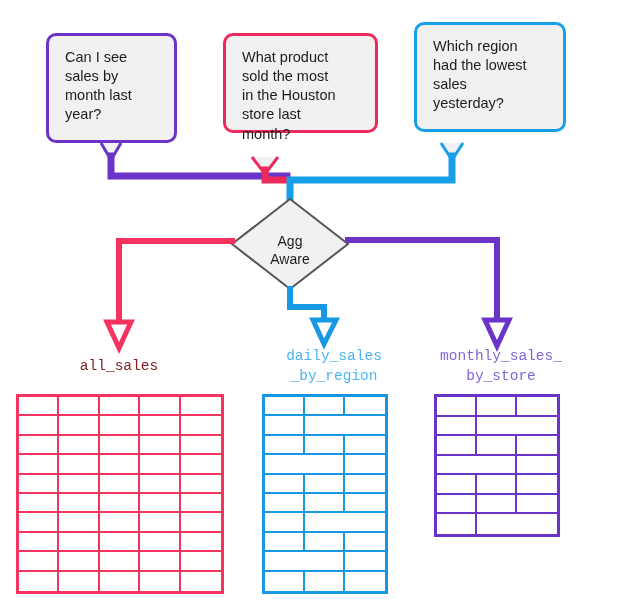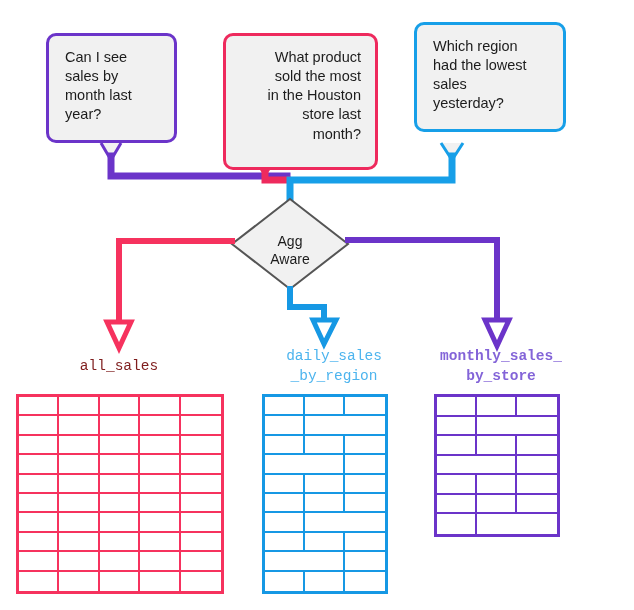--- a/index.html
+++ b/index.html
@@ -32,23 +32,22 @@
     font-size: 14.5px;
     line-height: 1.32;
     color: #1c1c1c;
     white-space: pre-line;
   }
   #bubble-0 {
     left: 46px;  top: 33px;  width: 131px; height: 110px;
     border-color: #6b34c9;
   }
   #bubble-1 {
-    left: 223px; top: 33px;  width: 155px; height: 137px;
+    left: 223px; top: 33px;  width: 155px; height: 100px;
     border-color: #ee2a5d;
-    text-align: right;
   }
   #bubble-2 {
     left: 414px; top: 22px;  width: 152px; height: 110px;
     border-color: #179fe8;
   }
   .diamond-label {
     position: absolute;
     left: 238px;
     top: 215px;
     width: 104px;
@@ -63,21 +62,21 @@
   .tbl-label {
     position: absolute;
     text-align: center;
     font-family: "Liberation Mono", monospace;
     font-size: 14.5px;
     line-height: 1.35;
     white-space: pre-line;
   }
   #tbl-label-0 { left: 30px;  top: 357px; width: 178px; color: #7f1d1d; }
   #tbl-label-1 { left: 255px; top: 347px; width: 158px; color: #4cb4ee; }
-  #tbl-label-2 { left: 412px; top: 347px; width: 178px; color: #8364d8; font-weight: bold; }
+  #tbl-label-2 { left: 412px; top: 347px; width: 178px; color: #8364d8; }
 
   .grid {
     position: absolute;
     box-sizing: border-box;
     display: grid;
     background: #ffffff;
     border-style: solid;
     border-width: 3px;
   }
   .grid .cell {

